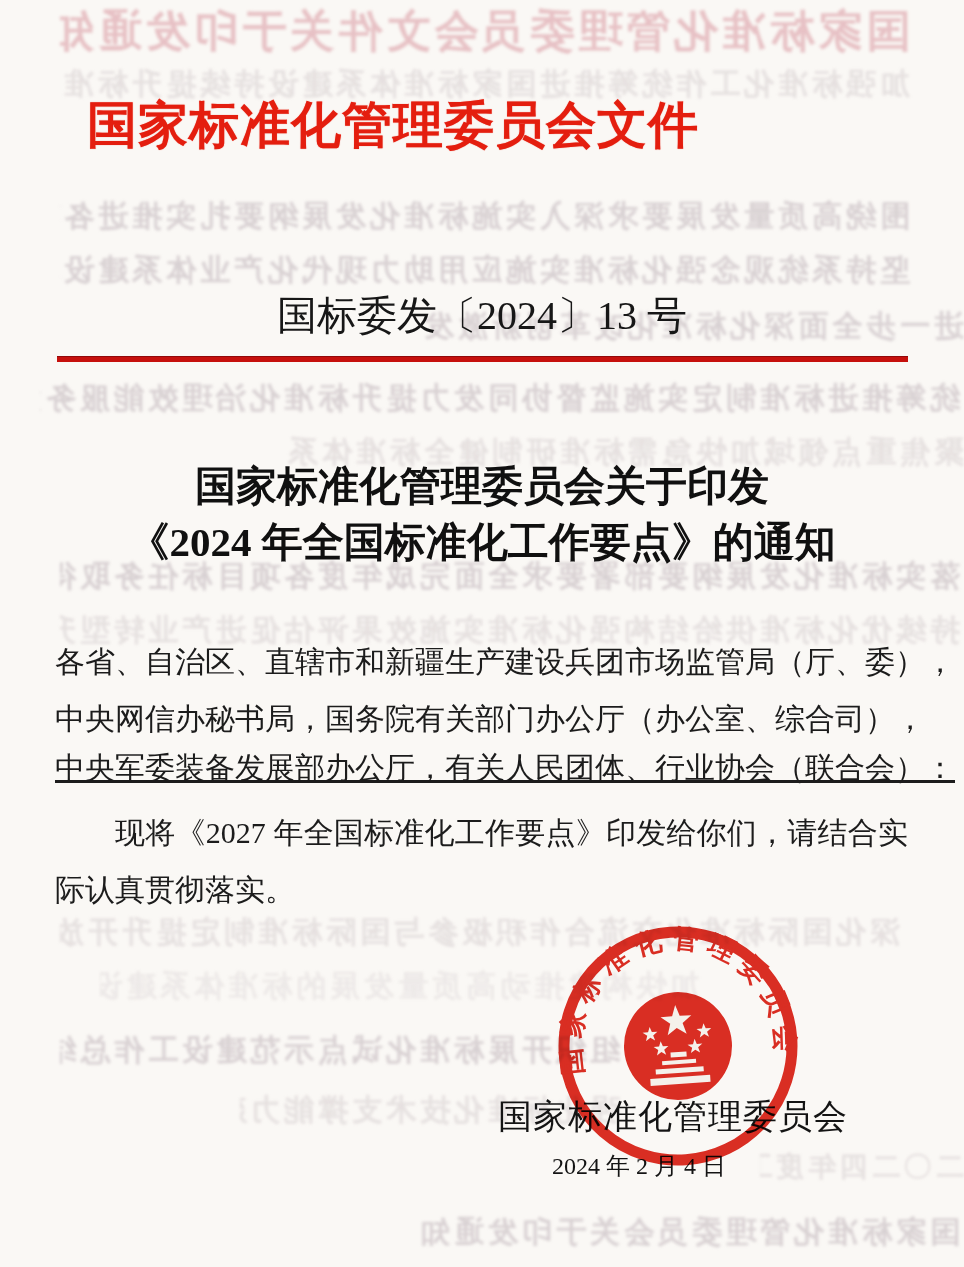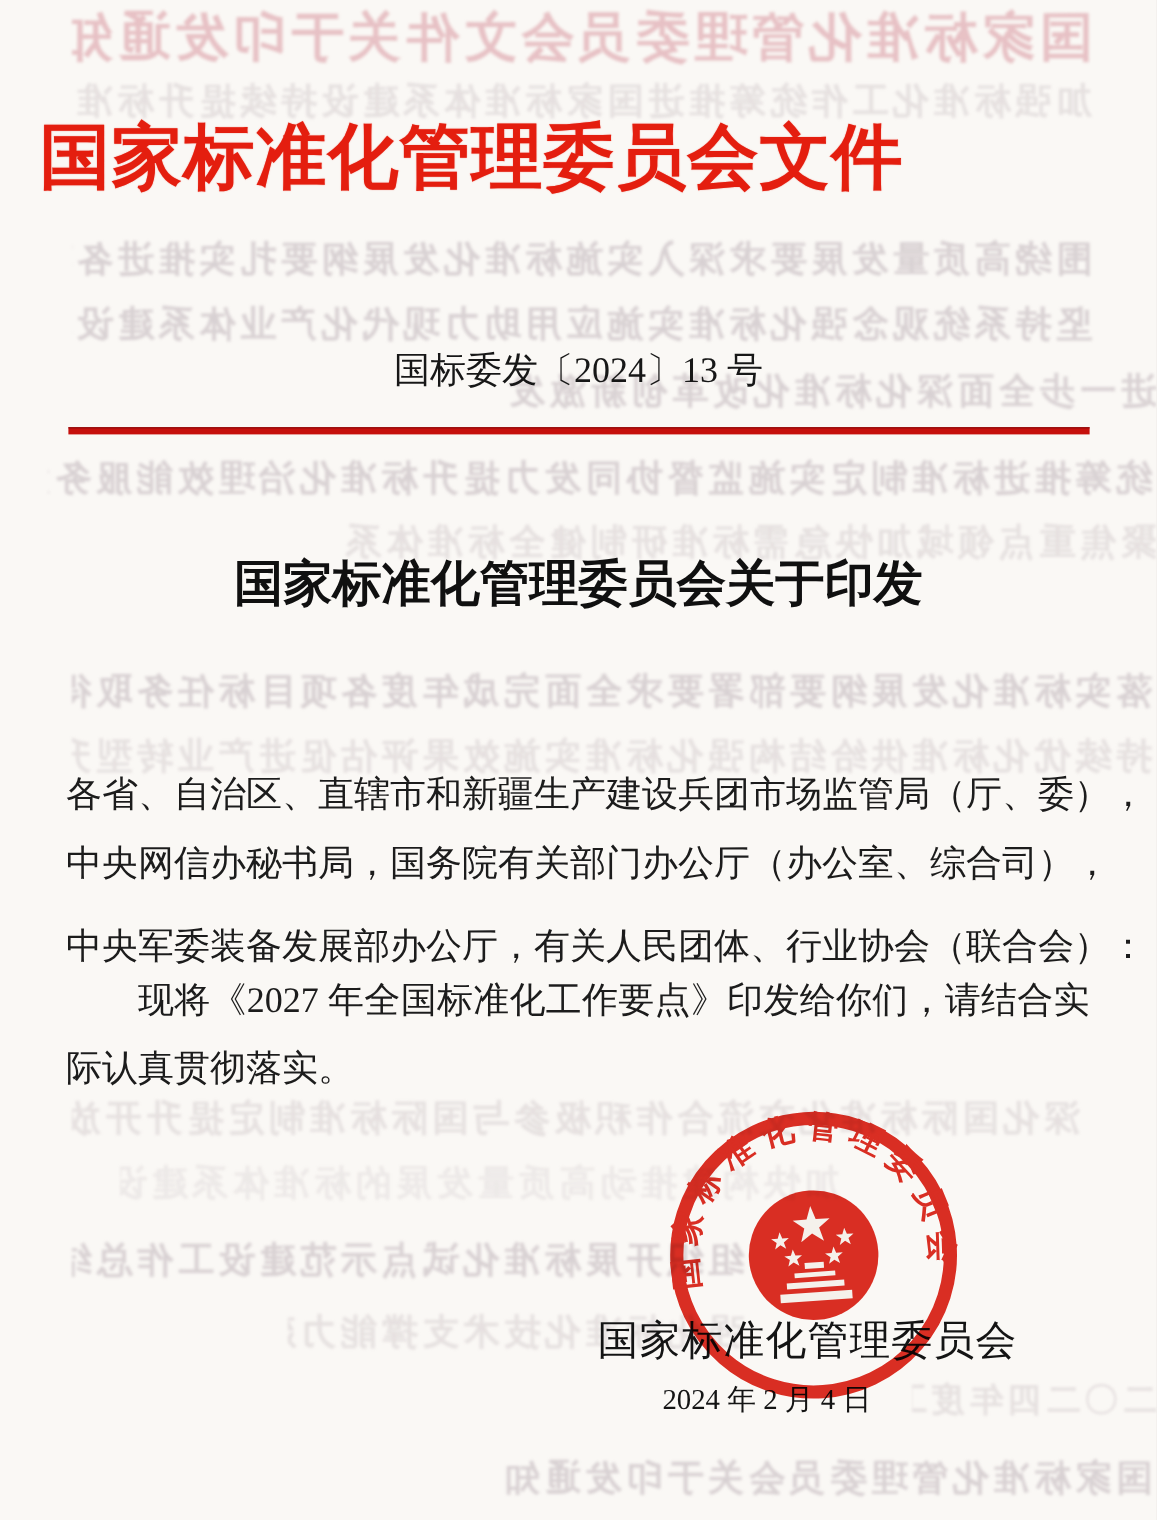--- a/index.html
+++ b/index.html
@@ -31,32 +31,32 @@
   .g-pink   { color: rgba(213, 140, 150, 0.50); }
   .g-med    { color: rgba(140, 120, 132, 0.30); }
   .g-faint  { color: rgba(150, 132, 142, 0.20); }
   .g-vfaint { color: rgba(158, 140, 150, 0.14); }
 
   
   .letterhead {
     position: absolute;
     top: 92px; left: 0; width: 786px;
     text-align: center;
-    font-size: 59px;
+    font-size: 50px;
     font-weight: 900;
     letter-spacing: 1px;
     color: #e41e0f;
     text-shadow: 0 0 1px rgba(228, 30, 15, 0.6);
   }
 
   .doc-number {
     position: absolute;
     top: 288px; left: 0; width: 964px;
     text-align: center;
-    font-size: 30px;
+    font-size: 40px;
     color: #171717;
   }
 
   .red-rule {
     position: absolute;
     top: 356px; left: 57px;
     width: 851px; height: 5px;
     background: #c6100c;
     border-top: 1px solid #90090a;
   }
@@ -145,25 +145,26 @@
   <div class="ghost g-med" style="top:1212px; left:420px; width:540px;">国家标准化管理委员会关于印发通知要求贯彻落实</div>
 
   <div class="letterhead">国家标准化管理委员会文件</div>
 
   <div class="doc-number">国标委发〔2024〕13 号</div>
 
   <div class="red-rule"></div>
 
   <div class="doc-title">
     <div>国家标准化管理委员会关于印发</div>
+    <div>《2024 年全国标准化工作要点》的通知</div>
   </div>
 
   <div class="body-line" style="top:699px;">中央网信办秘书局，国务院有关部门办公厅（办公室、综合司），</div>
   <div class="body-line" style="top:642px;">各省、自治区、直辖市和新疆生产建设兵团市场监管局（厅、委），</div>
-  <div class="body-line" style="top:768px;">中央军委装备发展部办公厅，有关人民团体、行业协会（联合会）：</div>
+  <div class="body-line" style="top:748px;text-decoration:underline;">中央军委装备发展部办公厅，有关人民团体、行业协会（联合会）：</div>
   <div class="body-line indent" style="top:813px;">现将《2027 年全国标准化工作要点》印发给你们，请结合实</div>
   <div class="body-line short" style="top:870px;text-align:center;">际认真贯彻落实。</div>
 
   <div class="signature">国家标准化管理委员会</div>
   <div class="sign-date">2024 年 2 月 4 日</div>
 
 
   <svg class="seal" viewBox="0 0 250 250">
 
     <circle cx="125" cy="125" r="114" fill="none" stroke="#dd2318" stroke-width="11"></circle>

